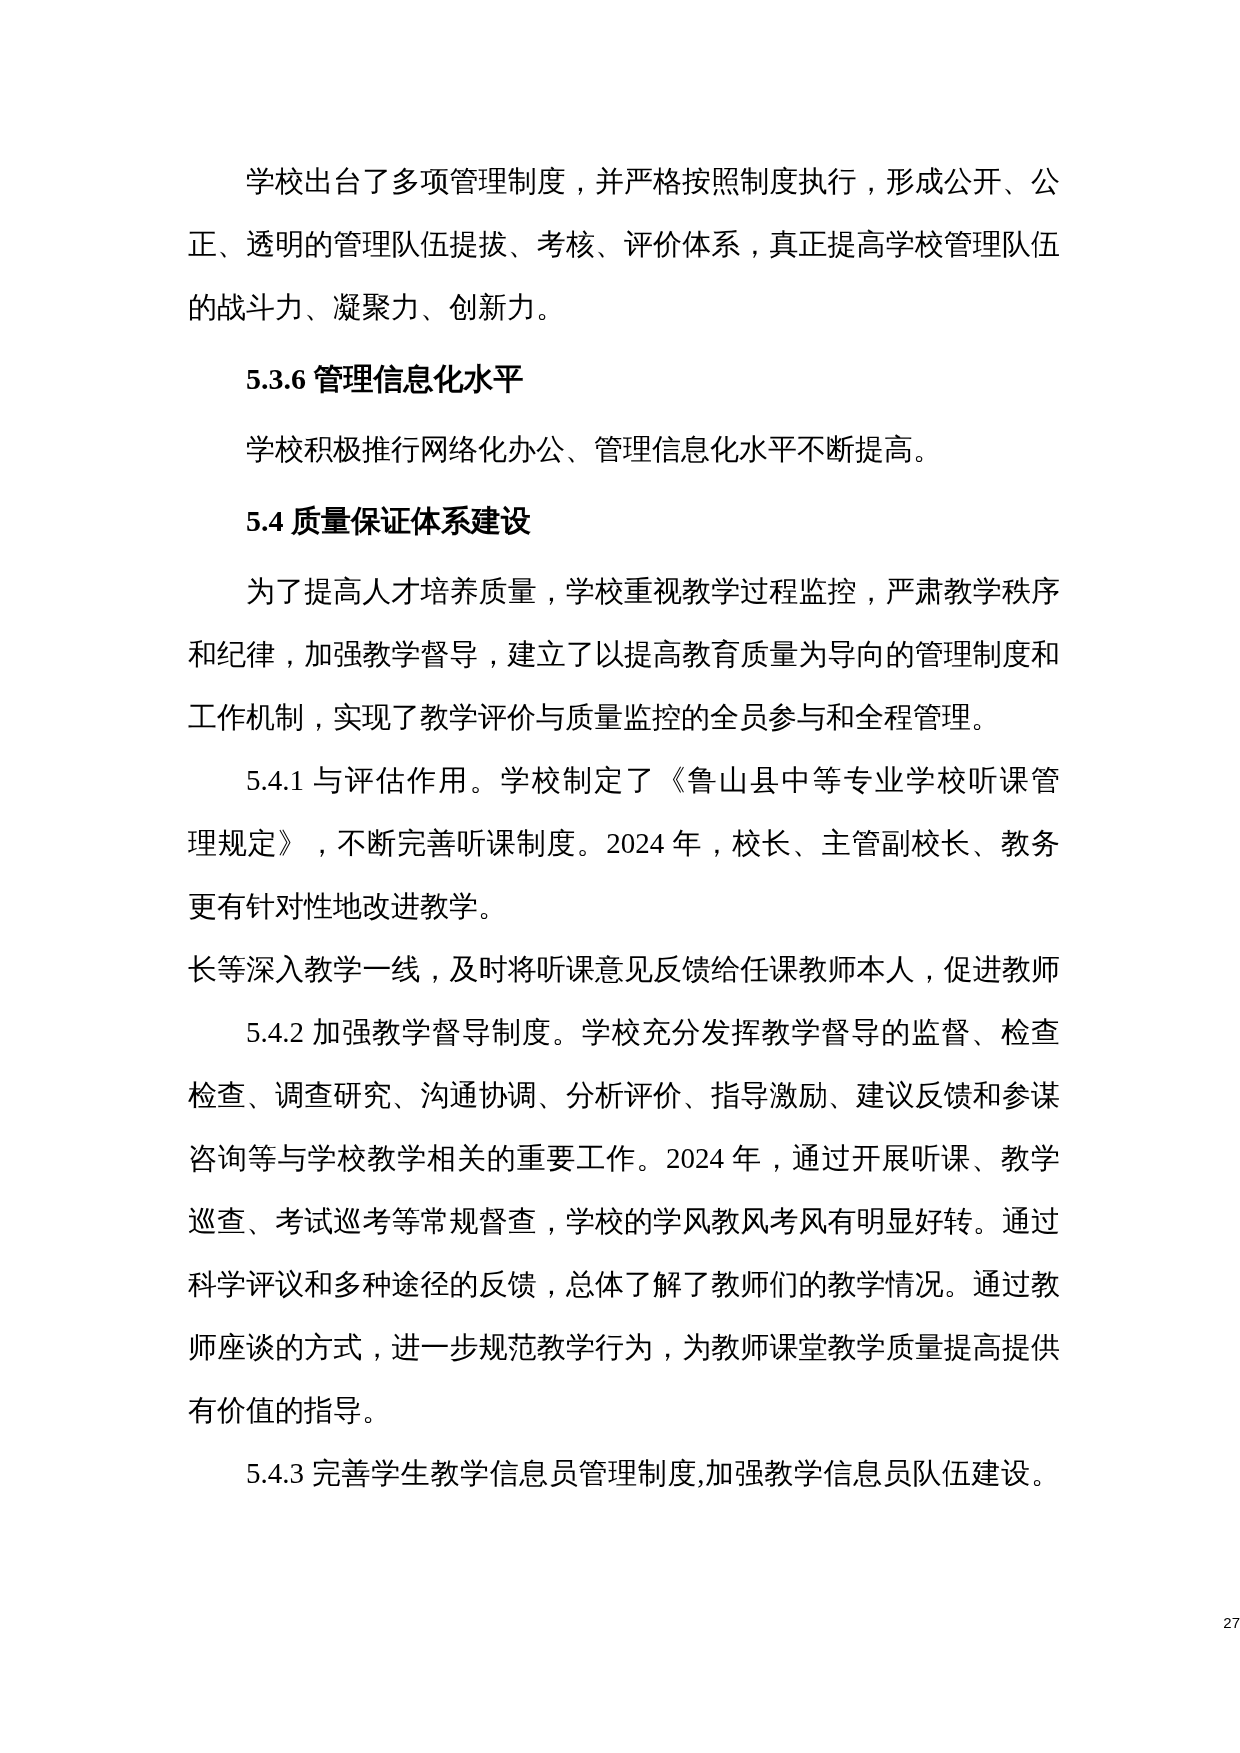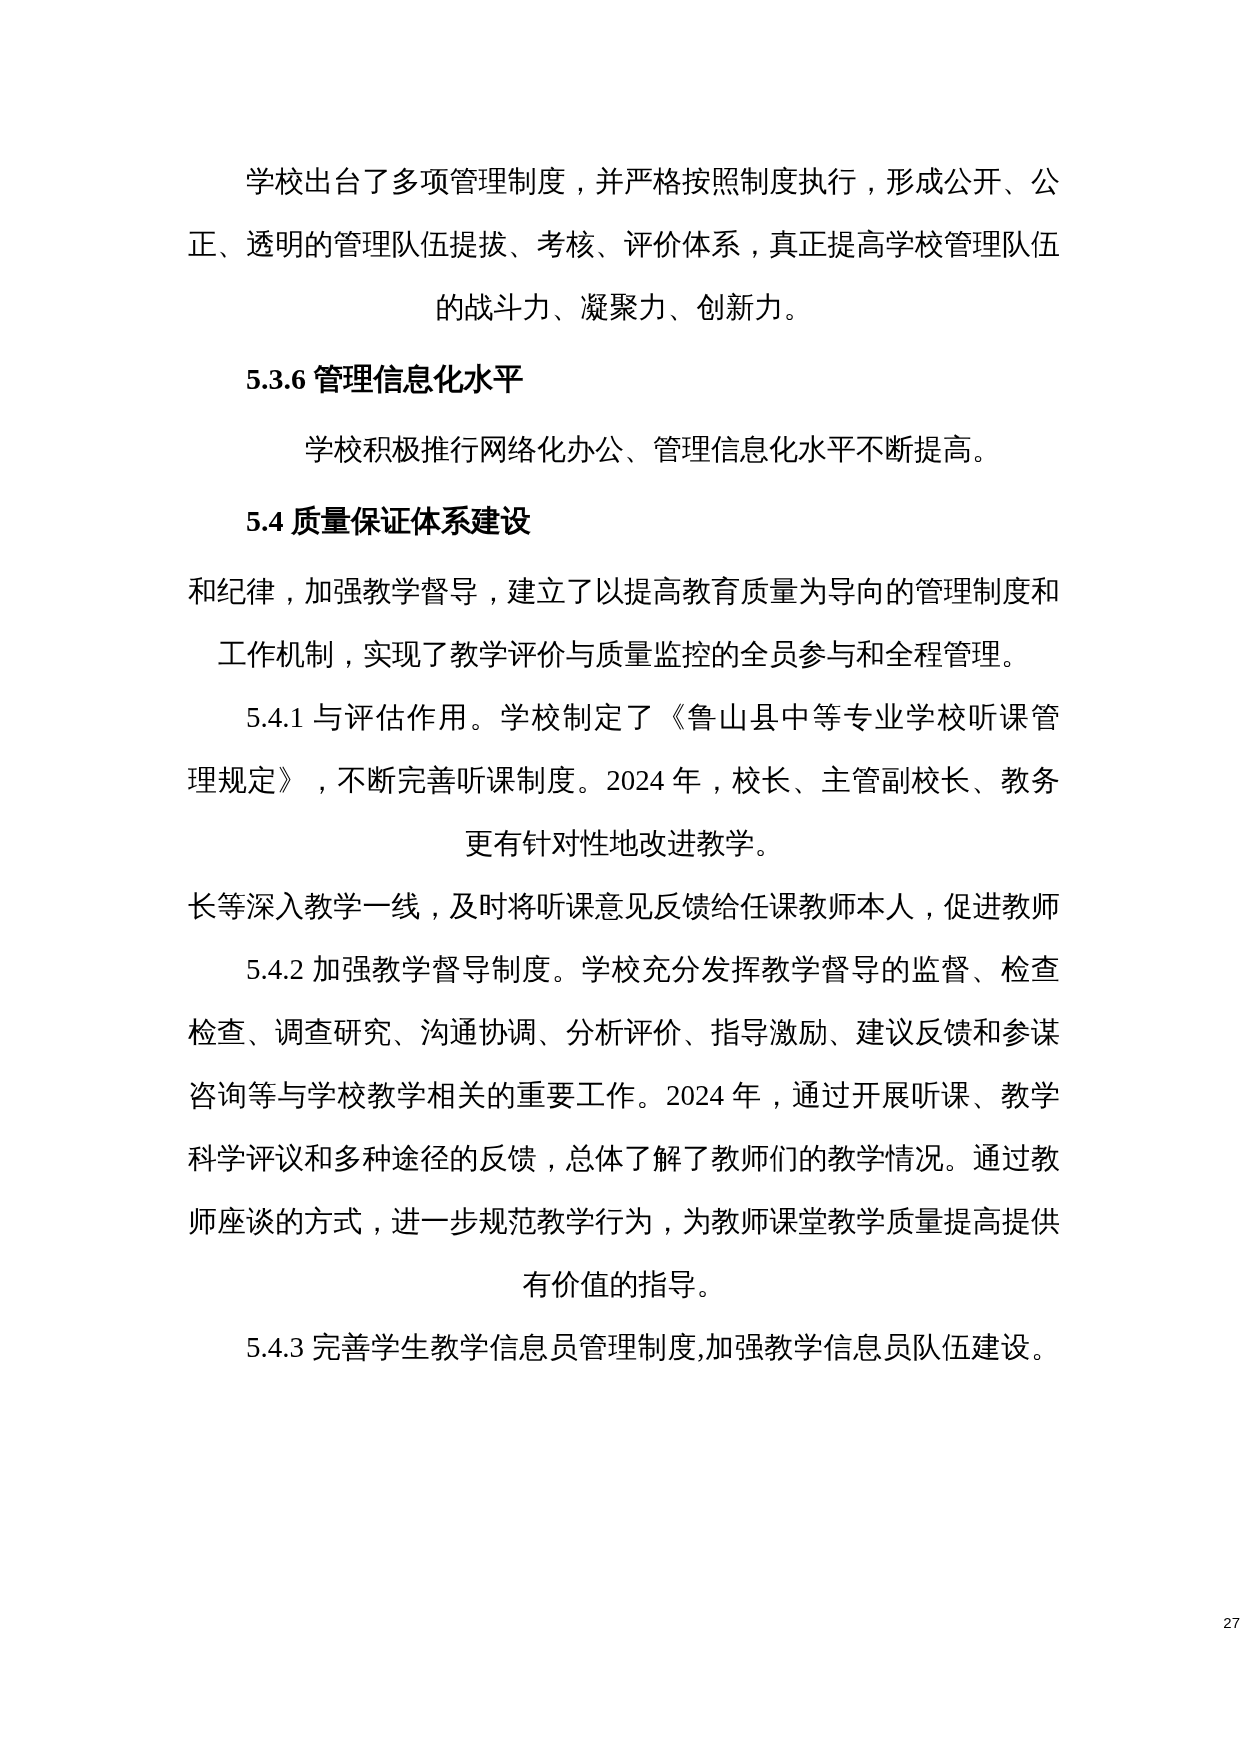--- a/index.html
+++ b/index.html
@@ -16,21 +16,21 @@
   .content {
     position: absolute;
     left: 188px;
     top: 150px;
     width: 872px;
   }
   .line {
     font-size: 29px;
     line-height: 63px;
     height: 63px;
-    text-align: center;
+    text-align: left;
     white-space: nowrap;
   }
   .line.justify {
     text-align: justify;
     text-align-last: justify;
     text-justify: inter-character;
     white-space: normal;
     overflow: hidden;
   }
   .line.indent { text-indent: 58px; }
@@ -74,35 +74,37 @@
 
     <div class="para">
       <div class="line indent">学校积极推行网络化办公、管理信息化水平不断提高。</div>
     </div>
 
     <div class="heading-block">
       <div class="heading">5.4 质量保证体系建设</div>
     </div>
 
     <div class="para">
+      <div class="line justify indent">为了提高人才培养质量，学校重视教学过程监控，严肃教学秩序</div>
       <div class="line justify">和纪律，加强教学督导，建立了以提高教育质量为导向的管理制度和</div>
       <div class="line">工作机制，实现了教学评价与质量监控的全员参与和全程管理。</div>
     </div>
 
     <div class="para">
       <div class="line justify indent">5.4.1 与评估作用。学校制定了《鲁山县中等专业学校听课管</div>
       <div class="line justify">理规定》，不断完善听课制度。2024 年，校长、主管副校长、教务科</div>
       <div class="line">更有针对性地改进教学。</div>
       <div class="line justify">长等深入教学一线，及时将听课意见反馈给任课教师本人，促进教师</div>
     </div>
 
     <div class="para">
       <div class="line justify indent">5.4.2 加强教学督导制度。学校充分发挥教学督导的监督、检查</div>
       <div class="line justify">检查、调查研究、沟通协调、分析评价、指导激励、建议反馈和参谋</div>
       <div class="line justify">咨询等与学校教学相关的重要工作。2024 年，通过开展听课、教学</div>
+      <div class="line justify">巡查、考试巡考等常规督查，学校的学风教风考风有明显好转。通过</div>
       <div class="line justify">科学评议和多种途径的反馈，总体了解了教师们的教学情况。通过教</div>
       <div class="line justify">师座谈的方式，进一步规范教学行为，为教师课堂教学质量提高提供</div>
       <div class="line">有价值的指导。</div>
     </div>
 
     <div class="para">
       <div class="line justify indent">5.4.3 完善学生教学信息员管理制度,加强教学信息员队伍建设。</div>
     </div>
 
   </div>

